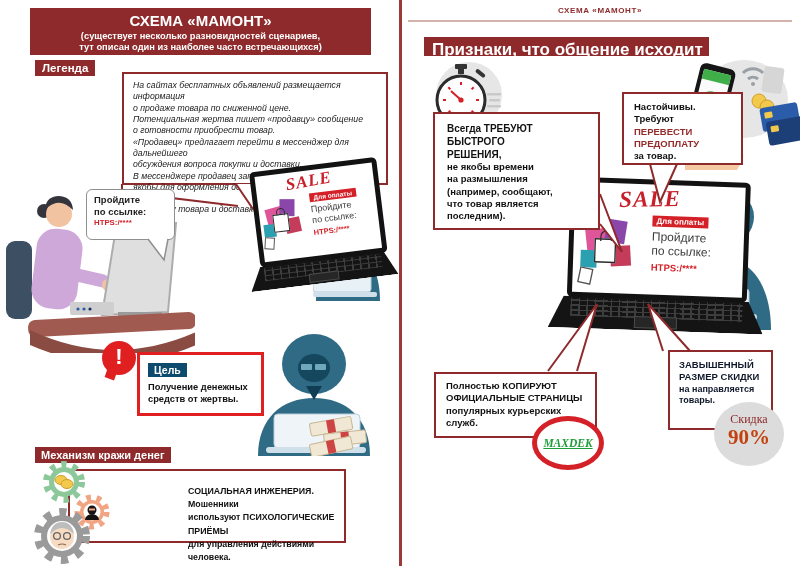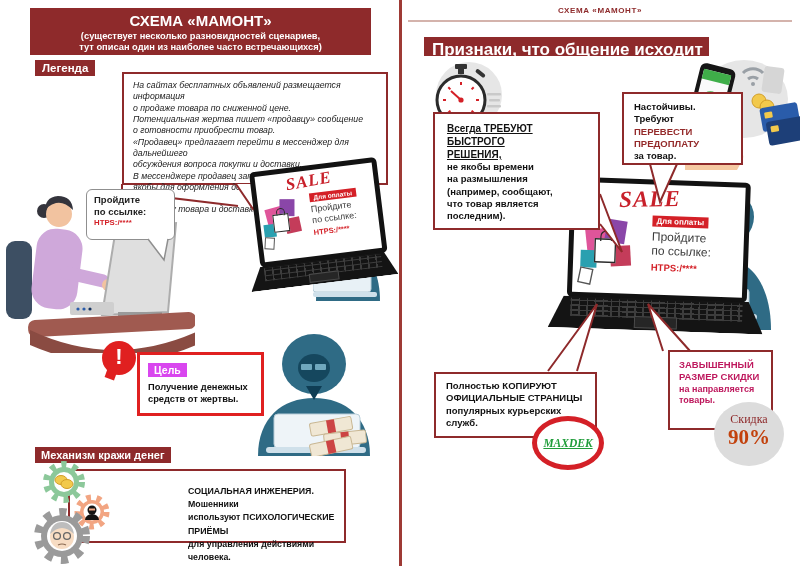--- a/index.html
+++ b/index.html
@@ -44,43 +44,43 @@
   .bag{width:14px;height:16px;background:#fff;border:1.5px solid #2b2b2b;left:11px;top:16px;}
   .bagh{width:7px;height:7px;border:1.5px solid #2b2b2b;border-bottom:none;
         border-radius:6px 6px 0 0;left:3px;top:-7px;background:transparent;}
   .c6{width:8px;height:10px;background:#fff;border:1px solid #555;left:0;top:38px;transform:rotate(10deg);}
   
   .excl{left:102px;top:341px;width:34px;height:34px;border-radius:50%;background:#e02020;color:#fff;
         font-weight:bold;font-size:22px;text-align:center;line-height:32px;}
   .excl-tail{left:106px;top:369px;width:10px;height:10px;background:#e02020;transform:rotate(20deg);}
   .goal-box{left:137px;top:352px;width:127px;height:64px;background:#fff;border:3px solid #e02020;
             box-sizing:border-box;padding:5px 8px 0 8px;}
-  .goal-label{background:#d946ef;color:#fff;font-weight:bold;font-size:10.5px;padding:1px 6px;display:inline-block;text-align:right;}
+  .goal-label{background:#0c4a6e;color:#fff;font-weight:bold;font-size:10.5px;padding:1px 6px;display:inline-block;text-align:right;}
   .goal-text{font-weight:bold;font-size:9.3px;line-height:1.3;margin-top:3px;color:#111;}
   .mech-badge{left:35px;top:447px;font-size:11px;padding:2px 6px;}
   .mech-box{left:68px;top:469px;width:278px;height:74px;padding:14px 6px 0 118px;
             font-weight:bold;font-size:8.8px;line-height:1.5;color:#111;}
   
   .divider{left:399px;top:0;width:2.5px;height:566px;background:#9e3a35;}
   
   .r-hdr{left:405px;top:6px;width:390px;text-align:center;font-size:8px;font-weight:bold;
          color:#8e2a2b;letter-spacing:0.6px;}
   .r-rule{left:408px;top:20px;width:384px;height:2px;background:#d4b3ac;}
   .r-title{left:424px;top:37px;width:285px;height:19px;font-size:17px;padding:3px 0 0 8px;box-sizing:border-box;}
   .graycircle{border-radius:50%;background:#e6e6e6;}
   .box1{left:433px;top:112px;width:167px;height:118px;padding:8px 6px 0 12px;
         font-weight:bold;color:#111;}
-  .box1 .b{font-size:10px;line-height:1.3;text-decoration:underline;}
+  .box1 .b{font-size:10px;line-height:1.3;}
   .box1 .r{font-size:9.5px;line-height:1.3;}
   .box2{left:622px;top:92px;width:121px;height:73px;padding:7px 0 0 10px;font-weight:bold;color:#111;}
   .box2 span{display:block;font-size:9.5px;line-height:1.3;}
   .box2 .red{color:#942a2a;}
   .box3{left:434px;top:372px;width:163px;height:66px;padding:6px 0 0 10px;
         font-weight:bold;font-size:9.5px;line-height:1.3;color:#111;}
-  .box4{left:668px;top:350px;width:105px;height:80px;padding:7px 0 0 9px;font-weight:bold;color:#be185d;}
+  .box4{left:668px;top:350px;width:105px;height:80px;padding:7px 0 0 9px;font-weight:bold;color:#0f172a;}
   .box4 .b{font-size:9.5px;line-height:1.3;}
   .box4 .r{font-size:9px;line-height:1.3;}
   .maxdek{left:532px;top:416px;width:72px;height:54px;}
   .maxdek .sh{position:absolute;left:4px;top:4px;width:66px;height:48px;border-radius:50%;background:#c6c6c6;}
   .maxdek .ring{position:absolute;left:0;top:0;width:62px;height:44px;border-radius:50%;
                 background:#fff;border:5px solid #d42027;text-align:center;}
   .maxdek .txt{font-family:"Liberation Serif",serif;font-style:italic;font-weight:bold;
                font-size:11.5px;color:#1f9d3a;text-decoration:underline;line-height:44px;}
   .disc-circle{left:714px;top:402px;width:70px;height:64px;border-radius:50%;background:#dcdcdc;
                text-align:center;padding-top:10px;box-sizing:border-box;}

